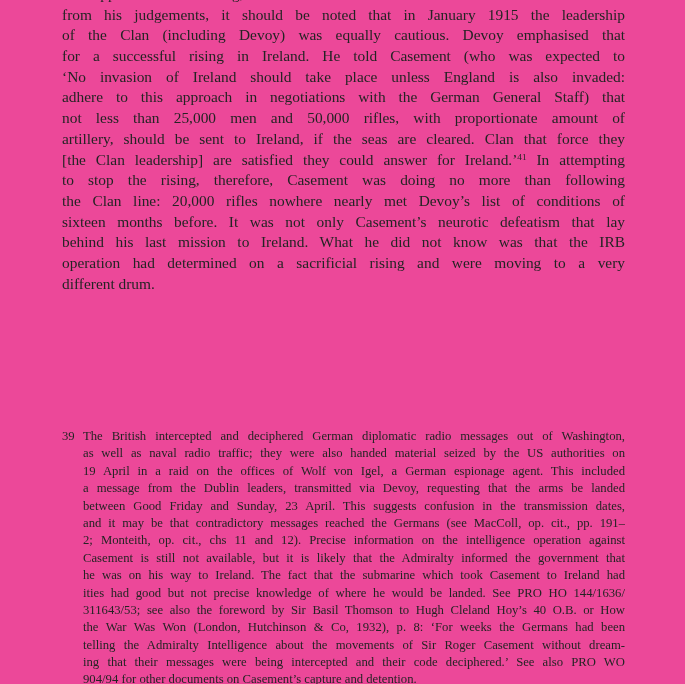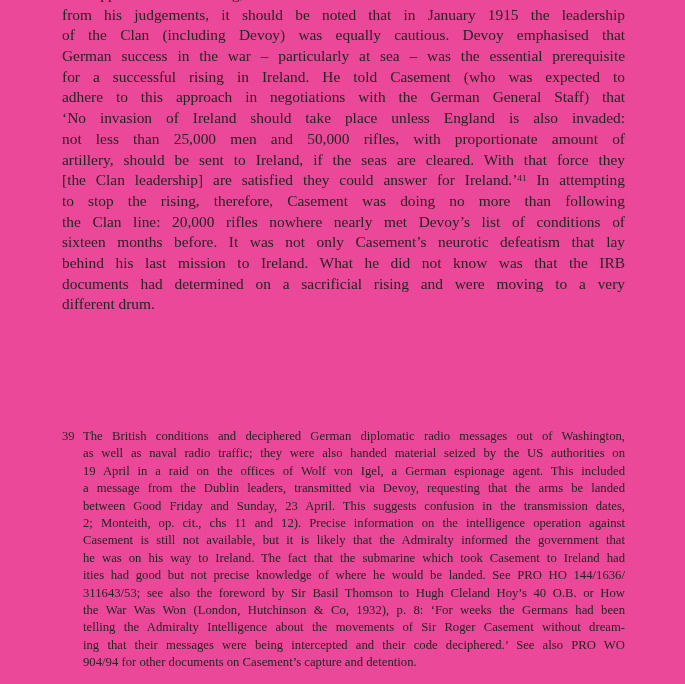--- a/index.html
+++ b/index.html
@@ -54,42 +54,42 @@
   .ital { }
 </style>
 </head>
 <body>
 
 <div class="page">
   <div class="body-text" id="body-text">
       <div class="tline tline-clipped"><span>was apparent in the timing, and since we cannot draw from them definite inferences</span></div>
       <div class="tline"><span>from his judgements, it should be noted that in January 1915 the leadership</span></div>
       <div class="tline"><span>of the Clan (including Devoy) was equally cautious. Devoy emphasised that</span></div>
-      <div class="tline"><span>German success in the war – particularly at sea – was the essential prerequisite</span></div>
       <div class="tline"><span>for a successful rising in Ireland. He told Casement (who was expected to</span></div>
+      <div class="tline"><span>‘No invasion of Ireland should take place unless England is also invaded:</span></div>
       <div class="tline"><span>adhere to this approach in negotiations with the German General Staff) that</span></div>
-      <div class="tline"><span>‘No invasion of Ireland should take place unless England is also invaded:</span></div>
       <div class="tline"><span>not less than 25,000 men and 50,000 rifles, with proportionate amount of</span></div>
-      <div class="tline"><span>artillery, should be sent to Ireland, if the seas are cleared. With that force they</span></div>
+      <div class="tline"><span>artillery, should be sent to Ireland, if the seas are cleared. Clan that force they</span></div>
       <div class="tline"><span>[the Clan leadership] are satisfied they could answer for Ireland.’</span><span class="fnref">41</span><span> In attempting</span></div>
       <div class="tline"><span>to stop the rising, therefore, Casement was doing no more than following</span></div>
       <div class="tline"><span>the Clan line: 20,000 rifles nowhere nearly met Devoy’s list of conditions of</span></div>
       <div class="tline"><span>sixteen months before. It was not only Casement’s neurotic defeatism that lay</span></div>
       <div class="tline"><span>behind his last mission to Ireland. What he did not know was that the IRB</span></div>
-      <div class="tline"><span>documents had determined on a sacrificial rising and were moving to a very</span></div>
+      <div class="tline"><span>operation had determined on a sacrificial rising and were moving to a very</span></div>
       <div class="tline tline-last"><span>different drum.</span></div>
     </div>
   <div class="footnotes" id="footnotes">
       <div class="footnote">
         <span class="fn-number">39</span>
-        <div class="tline"><span>The British conditions and deciphered German diplomatic radio messages out of Washington,</span></div>
+        <div class="tline"><span>The British intercepted and deciphered German diplomatic radio messages out of Washington,</span></div>
         <div class="tline"><span>as well as naval radio traffic; they were also handed material seized by the US authorities on</span></div>
         <div class="tline"><span>19 April in a raid on the offices of Wolf von Igel, a German espionage agent. This included</span></div>
         <div class="tline"><span>a message from the Dublin leaders, transmitted via Devoy, requesting that the arms be landed</span></div>
         <div class="tline"><span class="ital">between</span><span> Good Friday and Sunday, 23 April. This suggests confusion in the transmission dates,</span></div>
+        <div class="tline"><span>and it may be that contradictory messages reached the Germans (see MacColl, </span><span class="ital">op. cit.</span><span>, pp. 191–</span></div>
         <div class="tline"><span>2; Monteith, </span><span class="ital">op. cit.</span><span>, chs 11 and 12). Precise information on the intelligence operation against</span></div>
         <div class="tline"><span>Casement is still not available, but it is likely that the Admiralty informed the government that</span></div>
         <div class="tline"><span>he was on his way to Ireland. The fact that the submarine which took Casement to Ireland had</span></div>
         <div class="tline"><span>ities had good but not precise knowledge of where he would be landed. See PRO HO 144/1636/</span></div>
         <div class="tline"><span>311643/53; see also the foreword by Sir Basil Thomson to Hugh Cleland Hoy’s </span><span class="ital">40 O.B.</span><span class="ital"> </span><span class="ital">or How</span></div>
         <div class="tline"><span class="ital">the War Was Won</span><span> (London, Hutchinson &amp; Co, 1932), p. 8: ‘For weeks the Germans had been</span></div>
         <div class="tline"><span>telling the Admiralty Intelligence about the movements of Sir Roger Casement without dream-</span></div>
         <div class="tline"><span>ing that their messages were being intercepted and their code deciphered.’ See also PRO WO</span></div>
         <div class="tline tline-last"><span>904/94 for other documents on Casement’s capture and detention.</span></div>
       </div>

